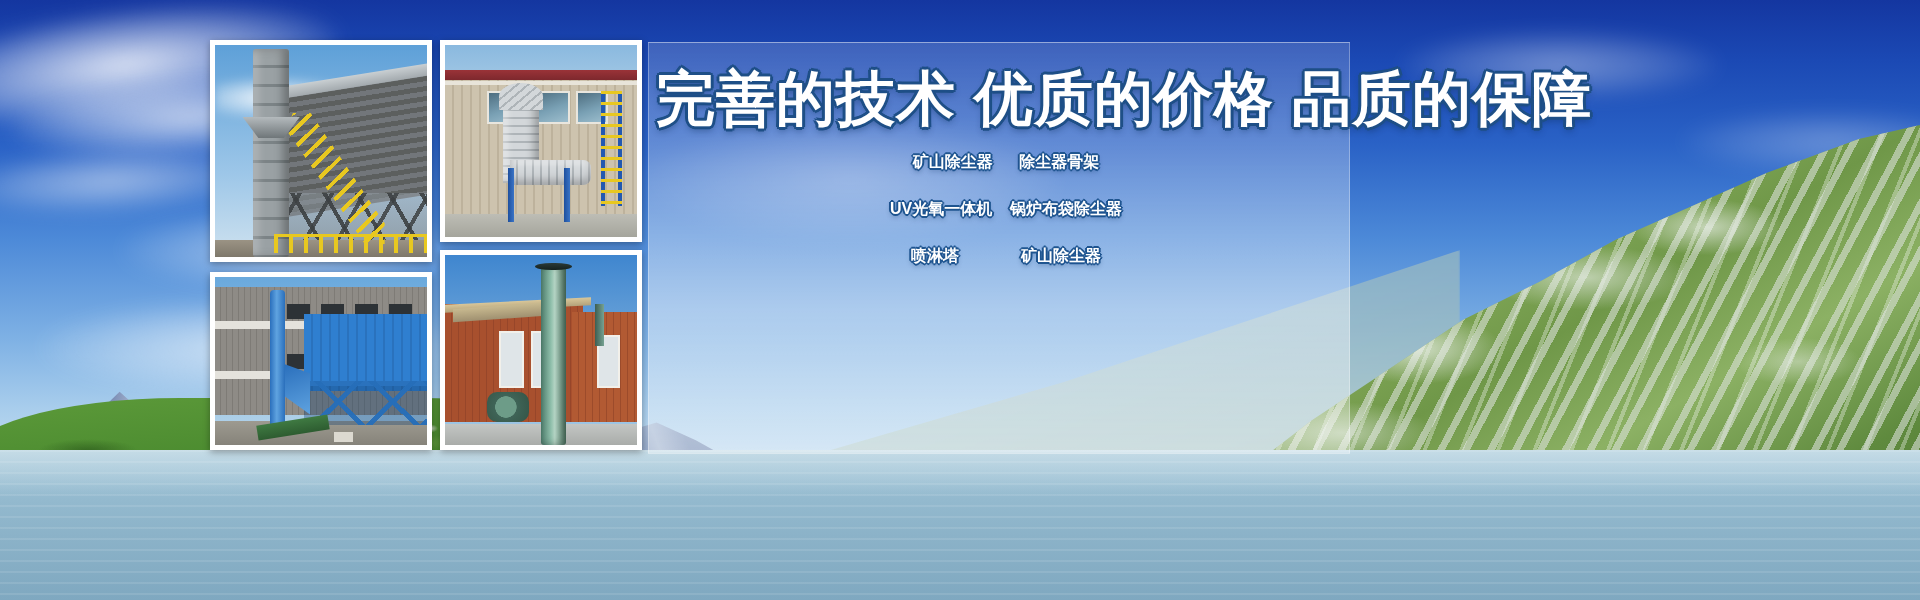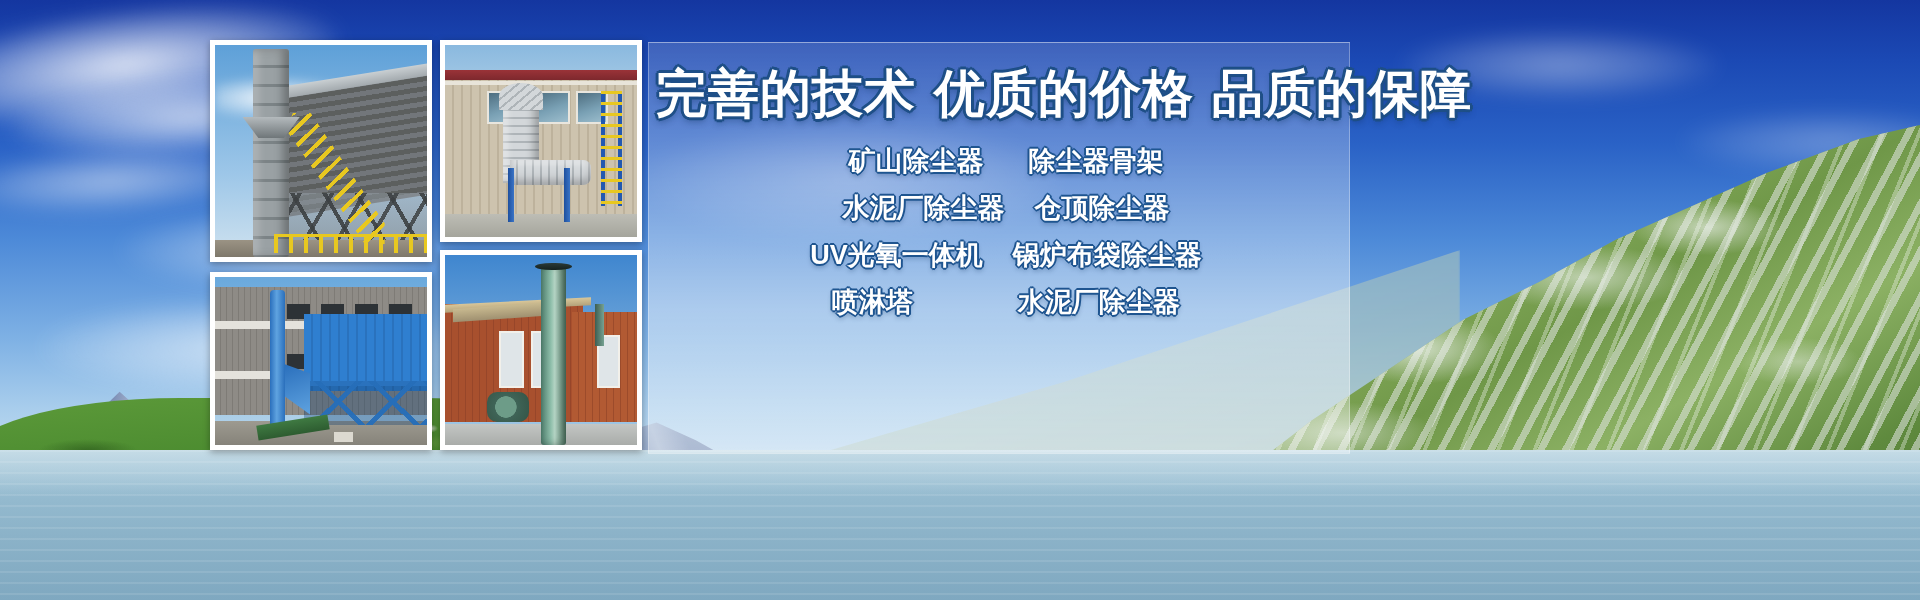--- a/index.html
+++ b/index.html
@@ -311,42 +311,42 @@
         rgba(255,255,255,.42) 65%,
         rgba(255,255,255,.34) 100%);
     border: 1px solid rgba(255,255,255,.30);
   }
 
   #headline {
     position: absolute;
     left: 656px; top: 60px;
     width: 700px;
     text-align: left;
-    font-size: 51px;
+    font-size: 59px;
     font-weight: bold;
     letter-spacing: 1px;
     color: #ffffff;
     white-space: nowrap;
     text-shadow:
       -2px -2px 0 #1e4f87,  2px -2px 0 #1e4f87,
       -2px  2px 0 #1e4f87,  2px  2px 0 #1e4f87,
       -3px  0   0 #1e4f87,  3px  0   0 #1e4f87,
        0   -3px 0 #1e4f87,  0    3px 0 #1e4f87,
        0    4px 7px rgba(10,40,80,.45);
   }
   .hl-gap { display:inline-block; width: 18px; }
 
   #product-list {
     position: absolute;
     left: 656px; top: 138px;
     width: 700px;
     text-align: center;
   }
   .prod-line {
-    font-size: 27px;
+    font-size: 16px;
     font-weight: bold;
     color: #ffffff;
     line-height: 47px;
     white-space: pre;
     text-shadow:
       -1px -1px 0 #1f5590, 1px -1px 0 #1f5590,
       -1px  1px 0 #1f5590, 1px  1px 0 #1f5590,
       -2px  0   0 #1f5590, 2px  0   0 #1f5590,
        0   -2px 0 #1f5590, 0    2px 0 #1f5590,
        0    3px 5px rgba(12,45,85,.4);
@@ -464,18 +464,17 @@
       <div class="ph4-fan"></div>
     </div>
   </div>
 
   <div id="text-panel"></div>
 
   <div id="headline"><span>完善的技术</span><span class="hl-gap"></span><span>优质的价格</span><span class="hl-gap"></span><span>品质的保障</span></div>
 
   <div id="product-list">
     <div class="prod-line">矿山除尘器      除尘器骨架</div>
-    <div class="prod-line">水泥厂除尘器    仓顶除尘器</div>
     <div class="prod-line">UV光氧一体机    锅炉布袋除尘器</div>
-    <div class="prod-line">喷淋塔              水泥厂除尘器</div>
+    <div class="prod-line">喷淋塔              矿山除尘器</div>
   </div>
 
 </div>
 
 </body></html>

